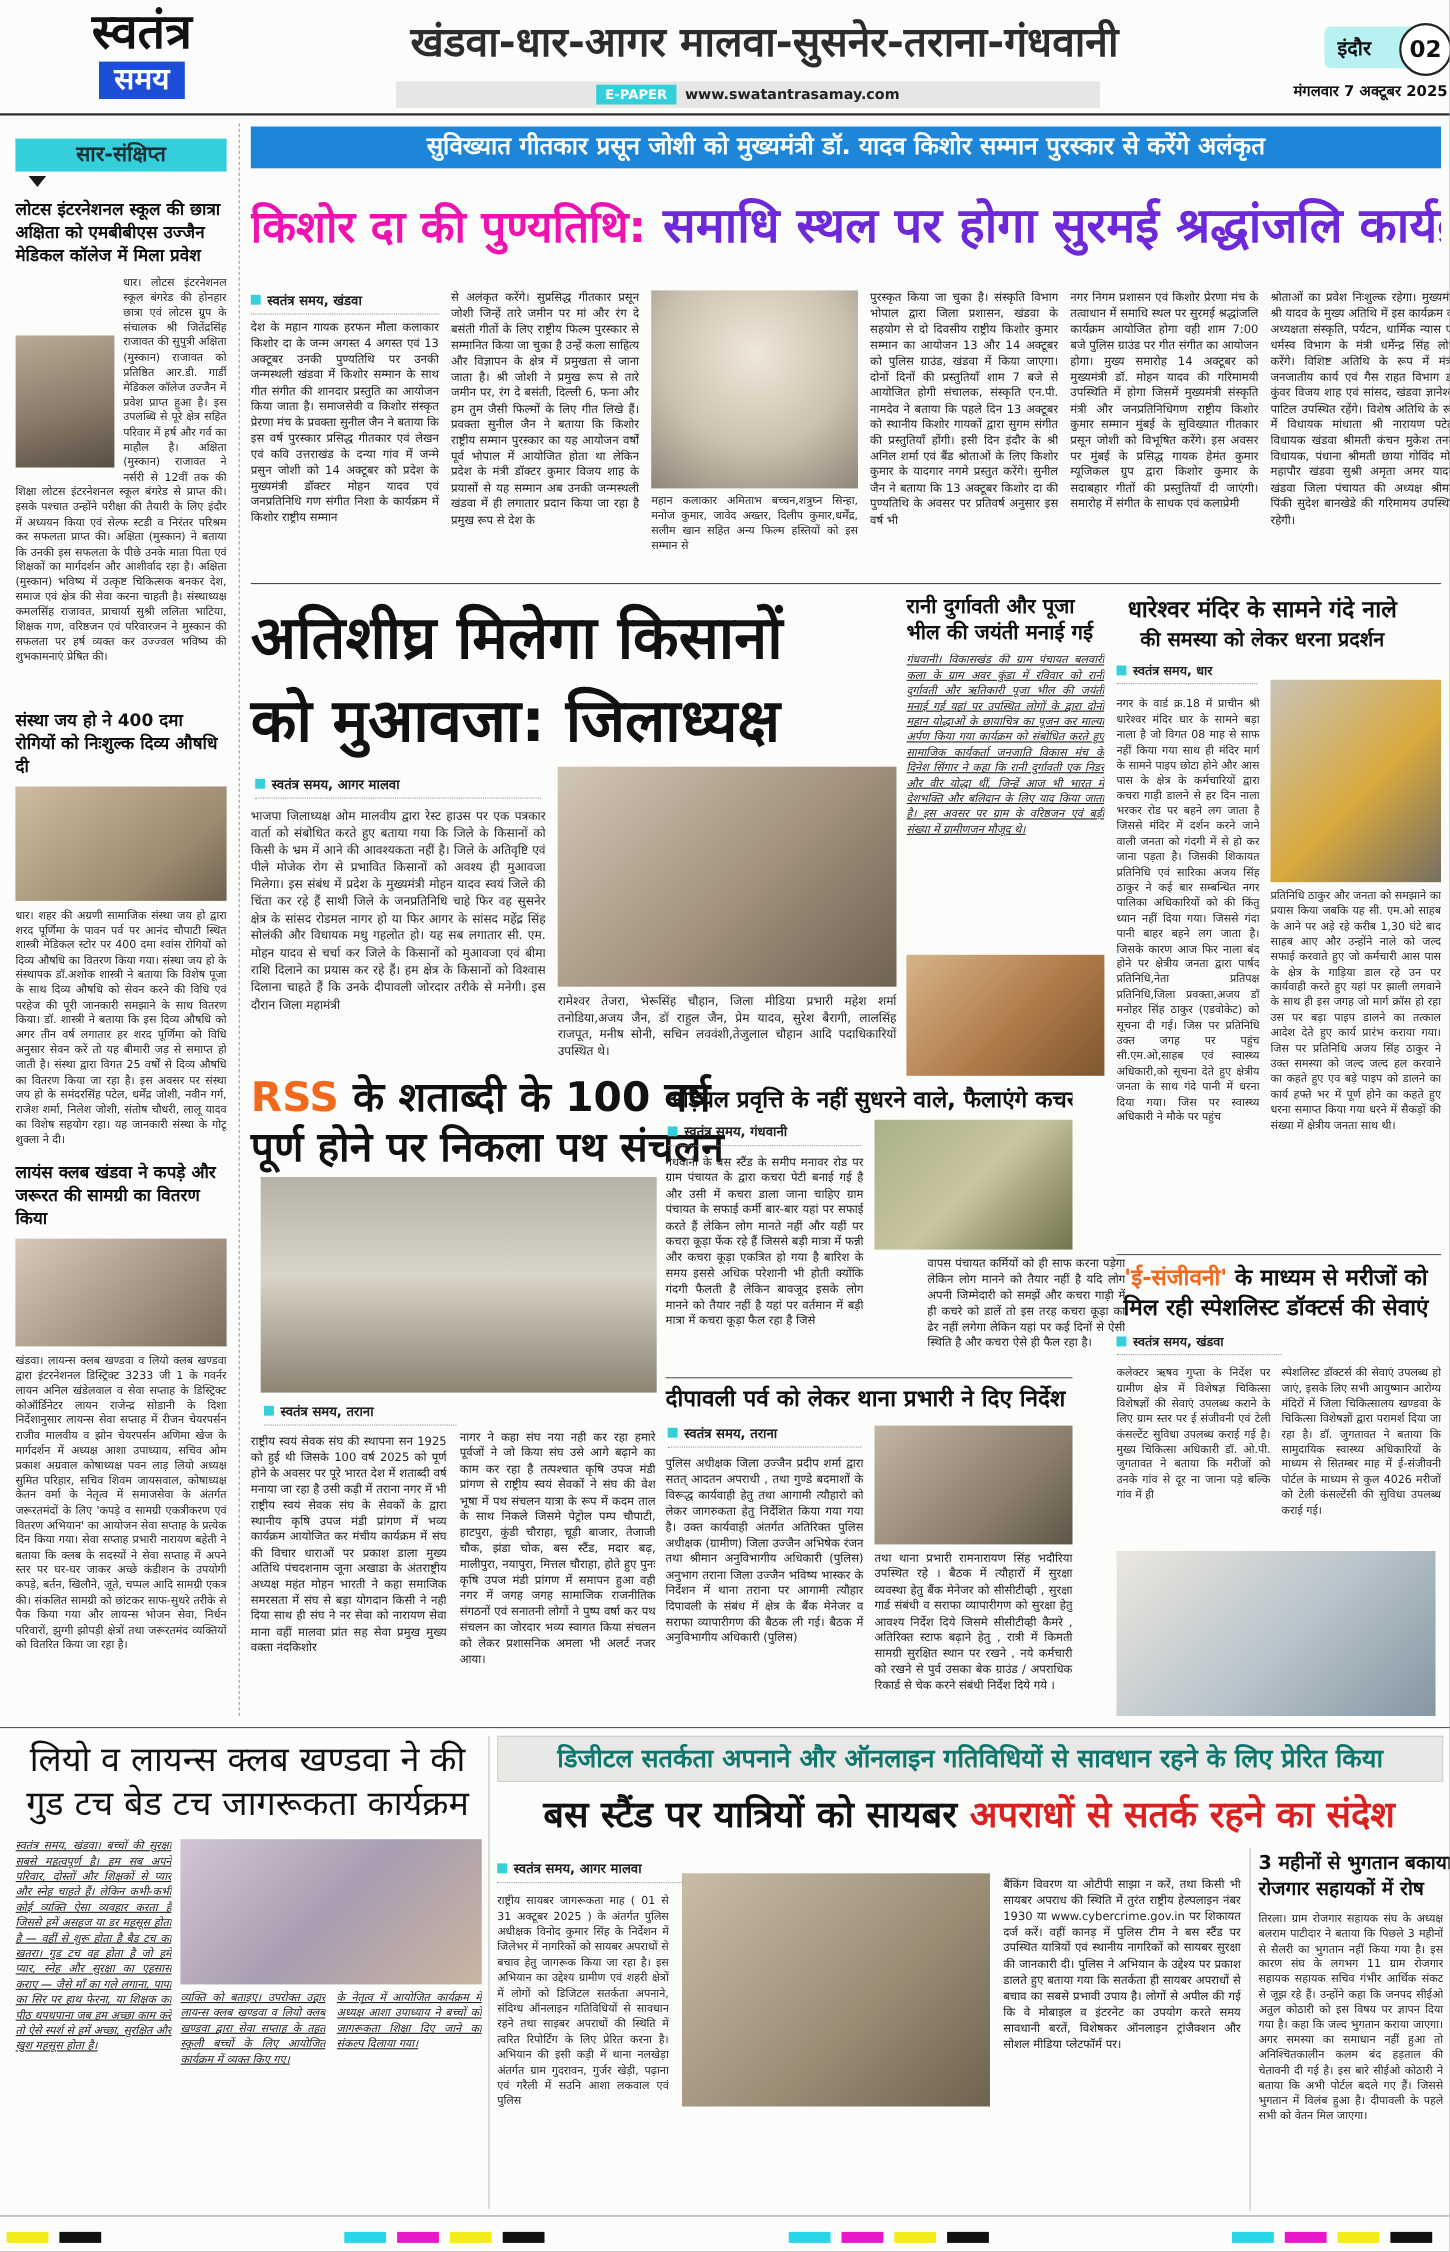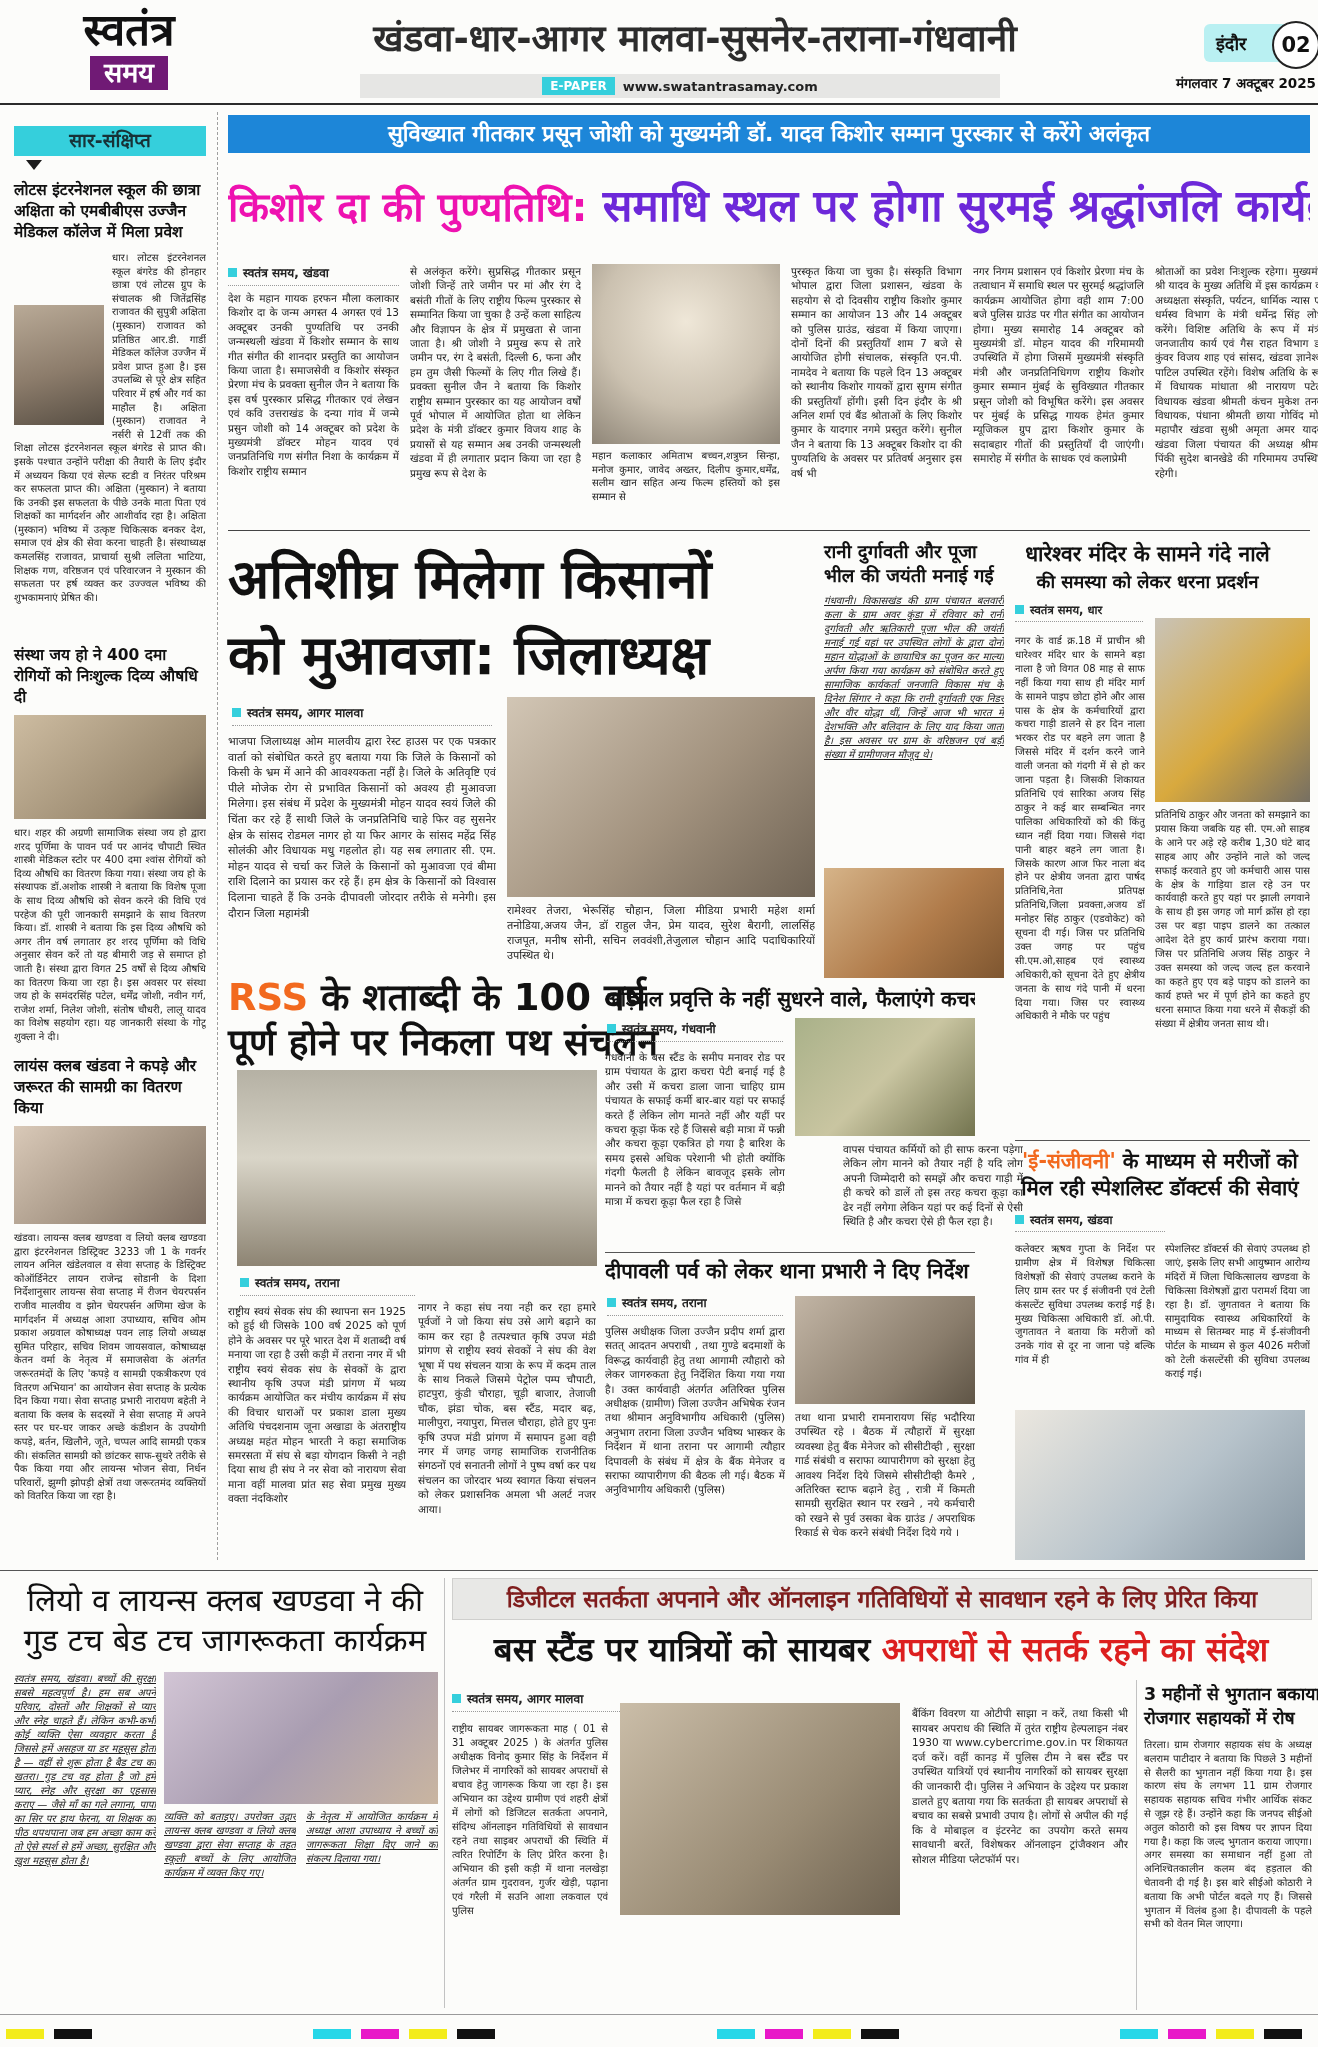--- a/index.html
+++ b/index.html
@@ -36,21 +36,21 @@
   .regbar{height:10px;width:38px;display:inline-block;margin-right:10px;}
 </style>
 </head>
 <body>
 
 <div class="page">
 
   <div class="abs" style="left:0;top:0;width:1318px;height:75px;">
     <div class="abs" style="left:34px;top:6px;width:190px;text-align:center;">
       <div style="font-weight:bold;font-size:44px;line-height:48px;color:#111;">स्वतंत्र</div>
-      <div style="display:inline-block;background:#701a75;color:#fff;font-weight:bold;font-size:27px;line-height:34px;padding:0 14px;margin-top:2px;">समय</div>
+      <div style="display:inline-block;background:#1d4ed8;color:#fff;font-weight:bold;font-size:27px;line-height:34px;padding:0 14px;margin-top:2px;">समय</div>
     </div>
     <div class="abs hl" style="left:280px;top:18px;width:830px;text-align:center;font-size:37px;color:#2c2c2c;white-space:nowrap;">खंडवा-धार-आगर मालवा-सुसनेर-तराना-गंधवानी</div>
     <div class="abs" style="left:360px;top:74px;width:640px;height:24px;background:#e6e6e4;display:flex;align-items:center;justify-content:center;gap:8px;">
       <span style="background:#35cfdc;color:#fff;font-weight:bold;font-size:12px;padding:2px 8px;">E-PAPER</span>
       <span style="font-size:13px;font-weight:bold;color:#222;">www.swatantrasamay.com</span>
     </div>
     <div class="abs" style="left:1204px;top:24px;width:108px;height:38px;background:#b9f0f2;border-radius:6px;">
       <span style="position:absolute;left:12px;top:7px;font-weight:bold;font-size:18px;color:#111;">इंदौर</span>
       <span style="position:absolute;right:-8px;top:-3px;width:44px;height:44px;background:#fff;border:2px solid #222;border-radius:50%;
                    display:flex;align-items:center;justify-content:center;font-weight:bold;font-size:21px;color:#111;">02</span>
@@ -212,21 +212,21 @@
     <div style="font-size:31px;line-height:40px;white-space:nowrap;">गुड टच बेड टच जागरूकता कार्यक्रम</div>
   </div>
   <div class="abs bodytext ital" style="left:14px;top:1672px;width:142px;height:330px;font-size:10px;line-height:14px;">स्वतंत्र समय, खंडवा। बच्चों की सुरक्षा सबसे महत्वपूर्ण है। हम सब अपने परिवार, दोस्तों और शिक्षकों से प्यार और स्नेह चाहते हैं। लेकिन कभी-कभी कोई व्यक्ति ऐसा व्यवहार करता है जिससे हमें असहज या डर महसूस होता है — वहीं से शुरू होता है बैड टच का खतरा। गुड टच वह होता है जो हमें प्यार, स्नेह और सुरक्षा का एहसास कराए — जैसे माँ का गले लगाना, पापा का सिर पर हाथ फेरना, या शिक्षक का पीठ थपथपाना जब हम अच्छा काम करें तो ऐसे स्पर्श से हमें अच्छा, सुरक्षित और खुश महसूस होता है।</div>
   <div class="abs photo p-leo" style="left:164px;top:1672px;width:274px;height:132px;"></div>
   <div class="abs bodytext ital" style="left:164px;top:1810px;width:132px;height:192px;font-size:10px;line-height:14px;">व्यक्ति को बताइए। उपरोक्त उद्गार लायन्स क्लब खण्डवा व लियो क्लब खण्डवा द्वारा सेवा सप्ताह के तहत स्कूली बच्चों के लिए आयोजित कार्यक्रम में व्यक्त किए गए।</div>
   <div class="abs bodytext ital" style="left:306px;top:1810px;width:132px;height:192px;font-size:10px;line-height:14px;">के नेतृत्व में आयोजित कार्यक्रम में अध्यक्ष आशा उपाध्याय ने बच्चों को जागरूकता शिक्षा दिए जाने का संकल्प दिलाया गया।</div>
 
   <div class="abs vline" style="left:444px;top:1578px;height:430px;"></div>
 
   <div class="abs" style="left:452px;top:1578px;width:858px;height:40px;background:#e8e8e6;border:1px solid #cfcfcd;display:flex;align-items:center;justify-content:center;">
-    <span class="hl" style="font-size:23px;color:#7f1d1d;white-space:nowrap;">डिजीटल सतर्कता अपनाने और ऑनलाइन गतिविधियों से सावधान रहने के लिए प्रेरित किया</span>
+    <span class="hl" style="font-size:23px;color:#0f766e;white-space:nowrap;">डिजीटल सतर्कता अपनाने और ऑनलाइन गतिविधियों से सावधान रहने के लिए प्रेरित किया</span>
   </div>
   <div class="abs" style="left:452px;top:1624px;width:858px;text-align:center;white-space:nowrap;overflow:hidden;">
     <span class="hl" style="font-size:33px;line-height:52px;color:#111;">बस स्टैंड पर यात्रियों को सायबर </span><span class="hl" style="font-size:33px;line-height:52px;color:#dc1f1f;">अपराधों से सतर्क रहने का संदेश</span>
   </div>
   <div class="abs byline" style="left:452px;top:1690px;width:200px;">
     <span class="bsq"></span>
     <span>स्वतंत्र समय, आगर मालवा</span>
   </div>
   <div class="abs bodytext" style="left:452px;top:1722px;width:156px;height:286px;font-size:10px;line-height:14px;">राष्ट्रीय सायबर जागरूकता माह ( 01 से 31 अक्टूबर 2025 ) के अंतर्गत पुलिस अधीक्षक विनोद कुमार सिंह के निर्देशन में जिलेभर में नागरिकों को सायबर अपराधों से बचाव हेतु जागरूक किया जा रहा है। इस अभियान का उद्देश्य ग्रामीण एवं शहरी क्षेत्रों में लोगों को डिजिटल सतर्कता अपनाने, संदिग्ध ऑनलाइन गतिविधियों से सावधान रहने तथा साइबर अपराधों की स्थिति में त्वरित रिपोर्टिंग के लिए प्रेरित करना है। अभियान की इसी कड़ी में थाना नलखेड़ा अंतर्गत ग्राम गुदरावन, गुर्जर खेड़ी, पढ़ाना एवं गरैली में सउनि आशा लकवाल एवं पुलिस</div>
   <div class="abs photo p-cyber" style="left:620px;top:1703px;width:280px;height:212px;"></div>

